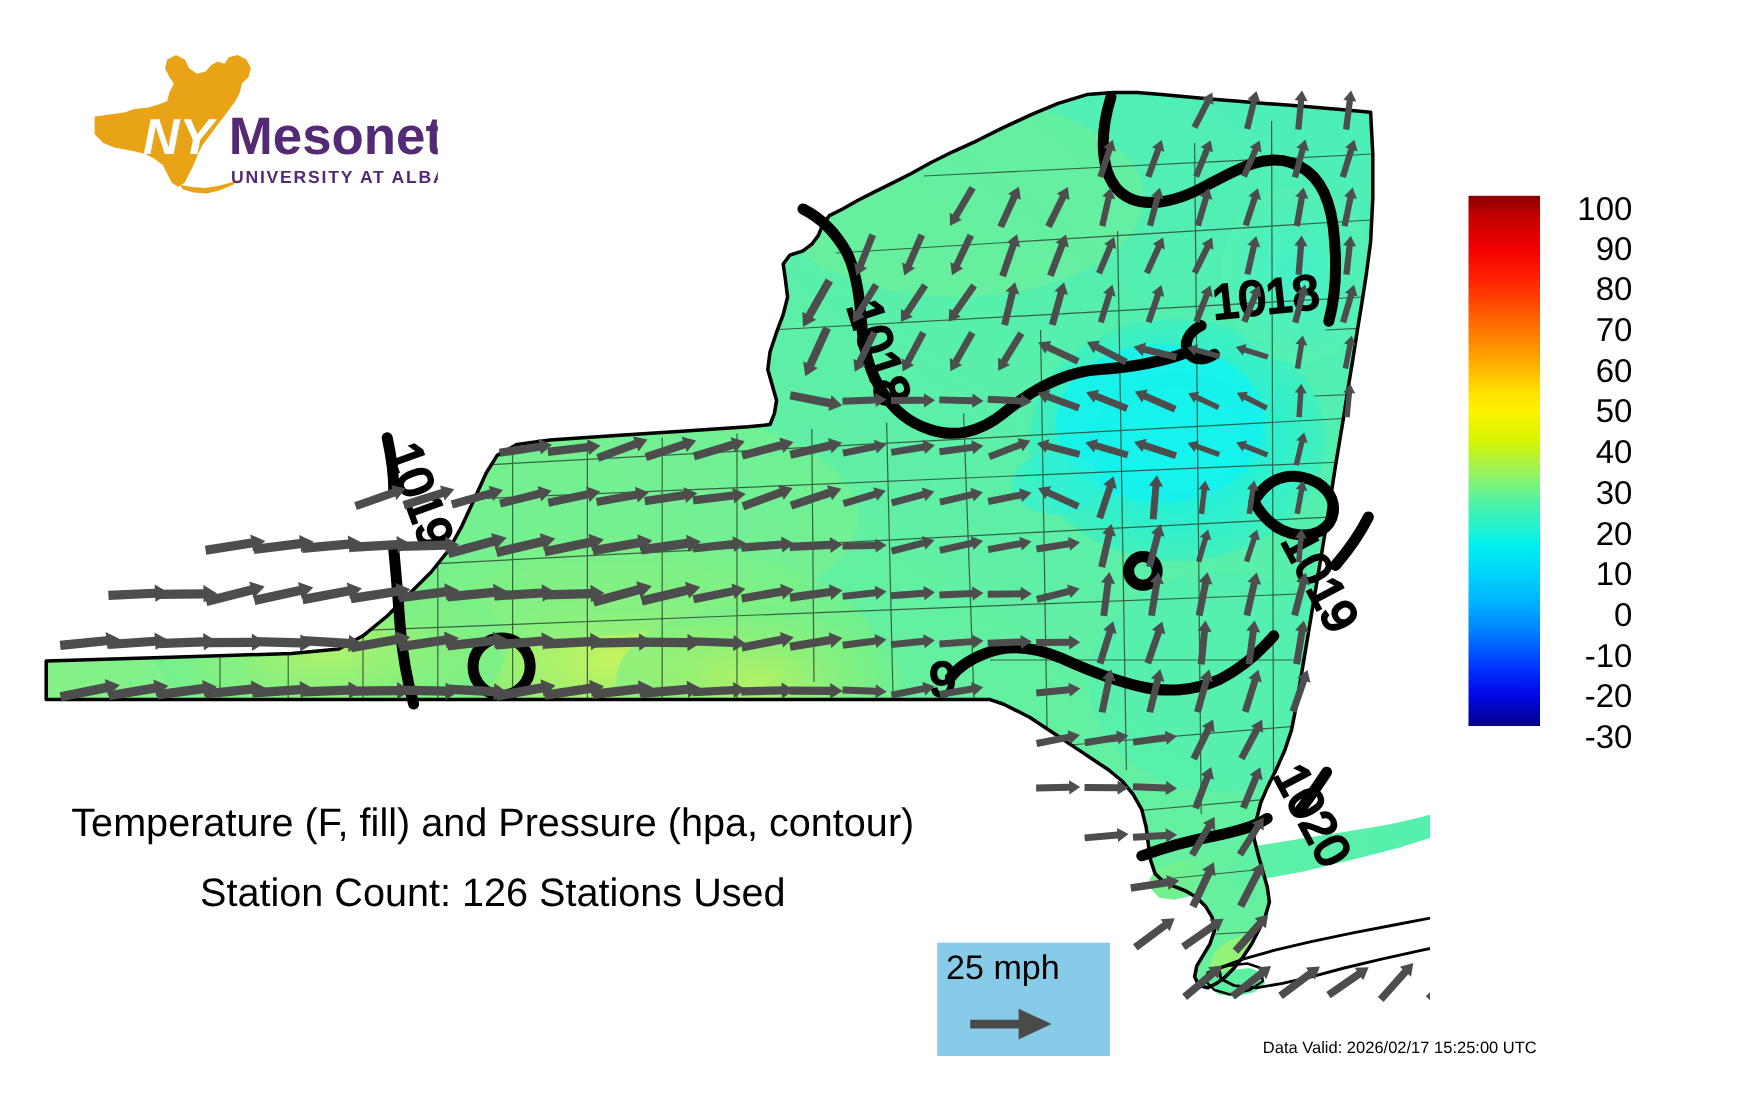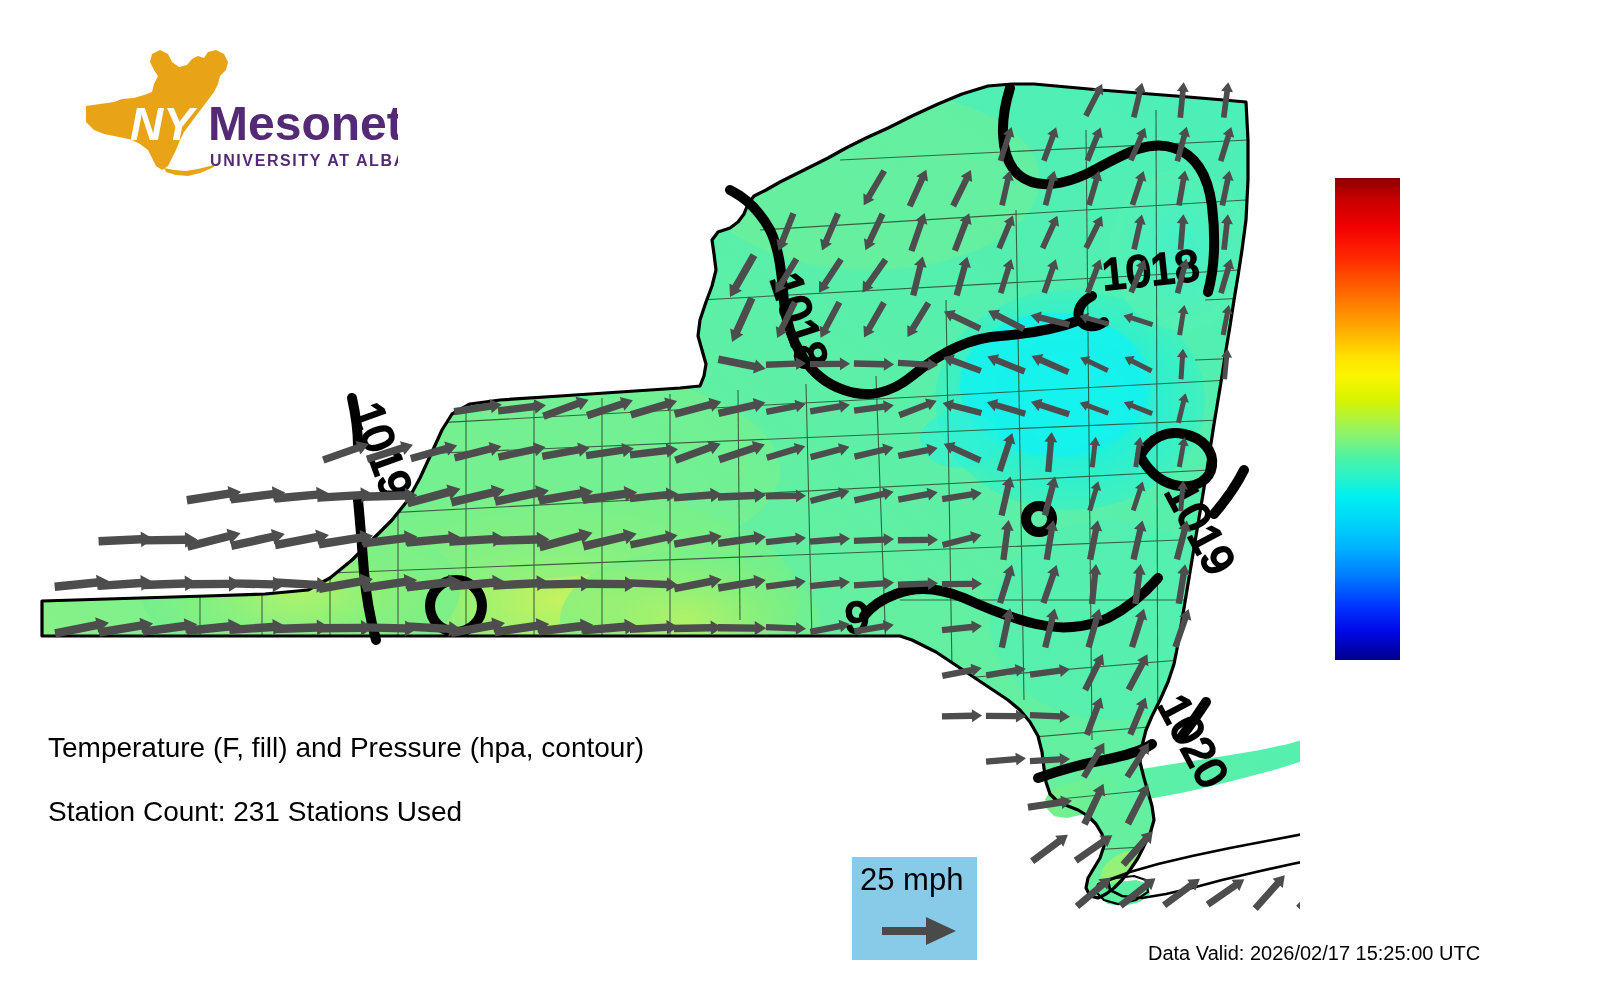--- a/index.html
+++ b/index.html
@@ -92,35 +92,37 @@
   }
 
   
   #caption {
     position: absolute;
     left: 48px;
     top: 716px;
     width: 800px;
   }
   .caption-line {
-    font-size: 28px;
+    font-size: 36px;
     line-height: 64px;
     font-family: "Liberation Sans", sans-serif;
     color: #000;
     white-space: nowrap;
+    text-align: center;
   }
 
   
   #wind-legend {
     position: absolute;
     left: 852px;
     top: 857px;
     width: 125px;
     height: 103px;
     background: #87cbe8;
+    padding-left: 32px;
   }
   #wind-legend-label {
     position: absolute;
     left: 8px;
     top: 4px;
     font-size: 31px;
     line-height: 38px;
     font-family: "Liberation Sans", sans-serif;
     color: #000;
     white-space: nowrap;
@@ -131,21 +133,21 @@
     top: 54px;
     width: 78px;
     height: 40px;
   }
 
   
   #data-valid {
     position: absolute;
     left: 1148px;
     top: 940px;
-    font-size: 20px;
+    font-size: 15px;
     line-height: 26px;
     font-family: "Liberation Sans", sans-serif;
     color: #000;
     white-space: nowrap;
   }
 
   
   .contour-label {
     font-family: "Liberation Sans", sans-serif;
     font-size: 44px;
@@ -625,25 +627,41 @@
         <path d="M-22.2804 -3.4748799999999997 L11.4838 -3.4748799999999997 L11.4838 -6.85608 L22.2804 0 L11.4838 6.85608 L11.4838 3.4748799999999997 L-22.2804 3.4748799999999997 Z" transform="translate(1314,892) rotate(-46.5)" fill="#4d4d4d"></path>
         <path d="M-22.2804 -3.4748799999999997 L11.4838 -3.4748799999999997 L11.4838 -6.85608 L22.2804 0 L11.4838 6.85608 L11.4838 3.4748799999999997 L-22.2804 3.4748799999999997 Z" transform="translate(1358,892) rotate(-44.7)" fill="#4d4d4d"></path>
         <path d="M-22.2804 -3.4748799999999997 L11.4838 -3.4748799999999997 L11.4838 -6.85608 L22.2804 0 L11.4838 6.85608 L11.4838 3.4748799999999997 L-22.2804 3.4748799999999997 Z" transform="translate(1402,892) rotate(-42.9)" fill="#4d4d4d"></path>
         <path d="M-22.2804 -3.4748799999999997 L11.4838 -3.4748799999999997 L11.4838 -6.85608 L22.2804 0 L11.4838 6.85608 L11.4838 3.4748799999999997 L-22.2804 3.4748799999999997 Z" transform="translate(1446,892) rotate(-41.1)" fill="#4d4d4d"></path>
       </g>
   </svg>
 </div>
 
 <div id="colorbar-group">
   <div id="colorbar-bar"></div>
+  <div id="colorbar-ticks">
+    <div class="cb-tick" style="top:6px">100</div>
+    <div class="cb-tick" style="top:42px">90</div>
+    <div class="cb-tick" style="top:79px">80</div>
+    <div class="cb-tick" style="top:116px">70</div>
+    <div class="cb-tick" style="top:153px">60</div>
+    <div class="cb-tick" style="top:190px">50</div>
+    <div class="cb-tick" style="top:227px">40</div>
+    <div class="cb-tick" style="top:264px">30</div>
+    <div class="cb-tick" style="top:301px">20</div>
+    <div class="cb-tick" style="top:338px">10</div>
+    <div class="cb-tick" style="top:375px">0</div>
+    <div class="cb-tick" style="top:412px">-10</div>
+    <div class="cb-tick" style="top:449px">-20</div>
+    <div class="cb-tick" style="top:486px">-30</div>
+  </div>
 </div>
 
 <div id="caption">
   <div class="caption-line">Temperature (F, fill) and Pressure (hpa, contour)</div>
-  <div class="caption-line">Station Count: 231 Stations Used</div>
+  <div class="caption-line">Station Count: 126 Stations Used</div>
 </div>
 
 <div id="wind-legend">
   <div id="wind-legend-label">25 mph</div>
   <svg id="wind-legend-arrow" viewBox="0 0 78 40">
     <path d="M2 16 L46 16 L46 6 L76 20 L46 34 L46 24 L2 24 Z" fill="#4a4a4a"></path>
   </svg>
 </div>
 
 <div id="data-valid">Data Valid: 2026/02/17 15:25:00 UTC</div>

